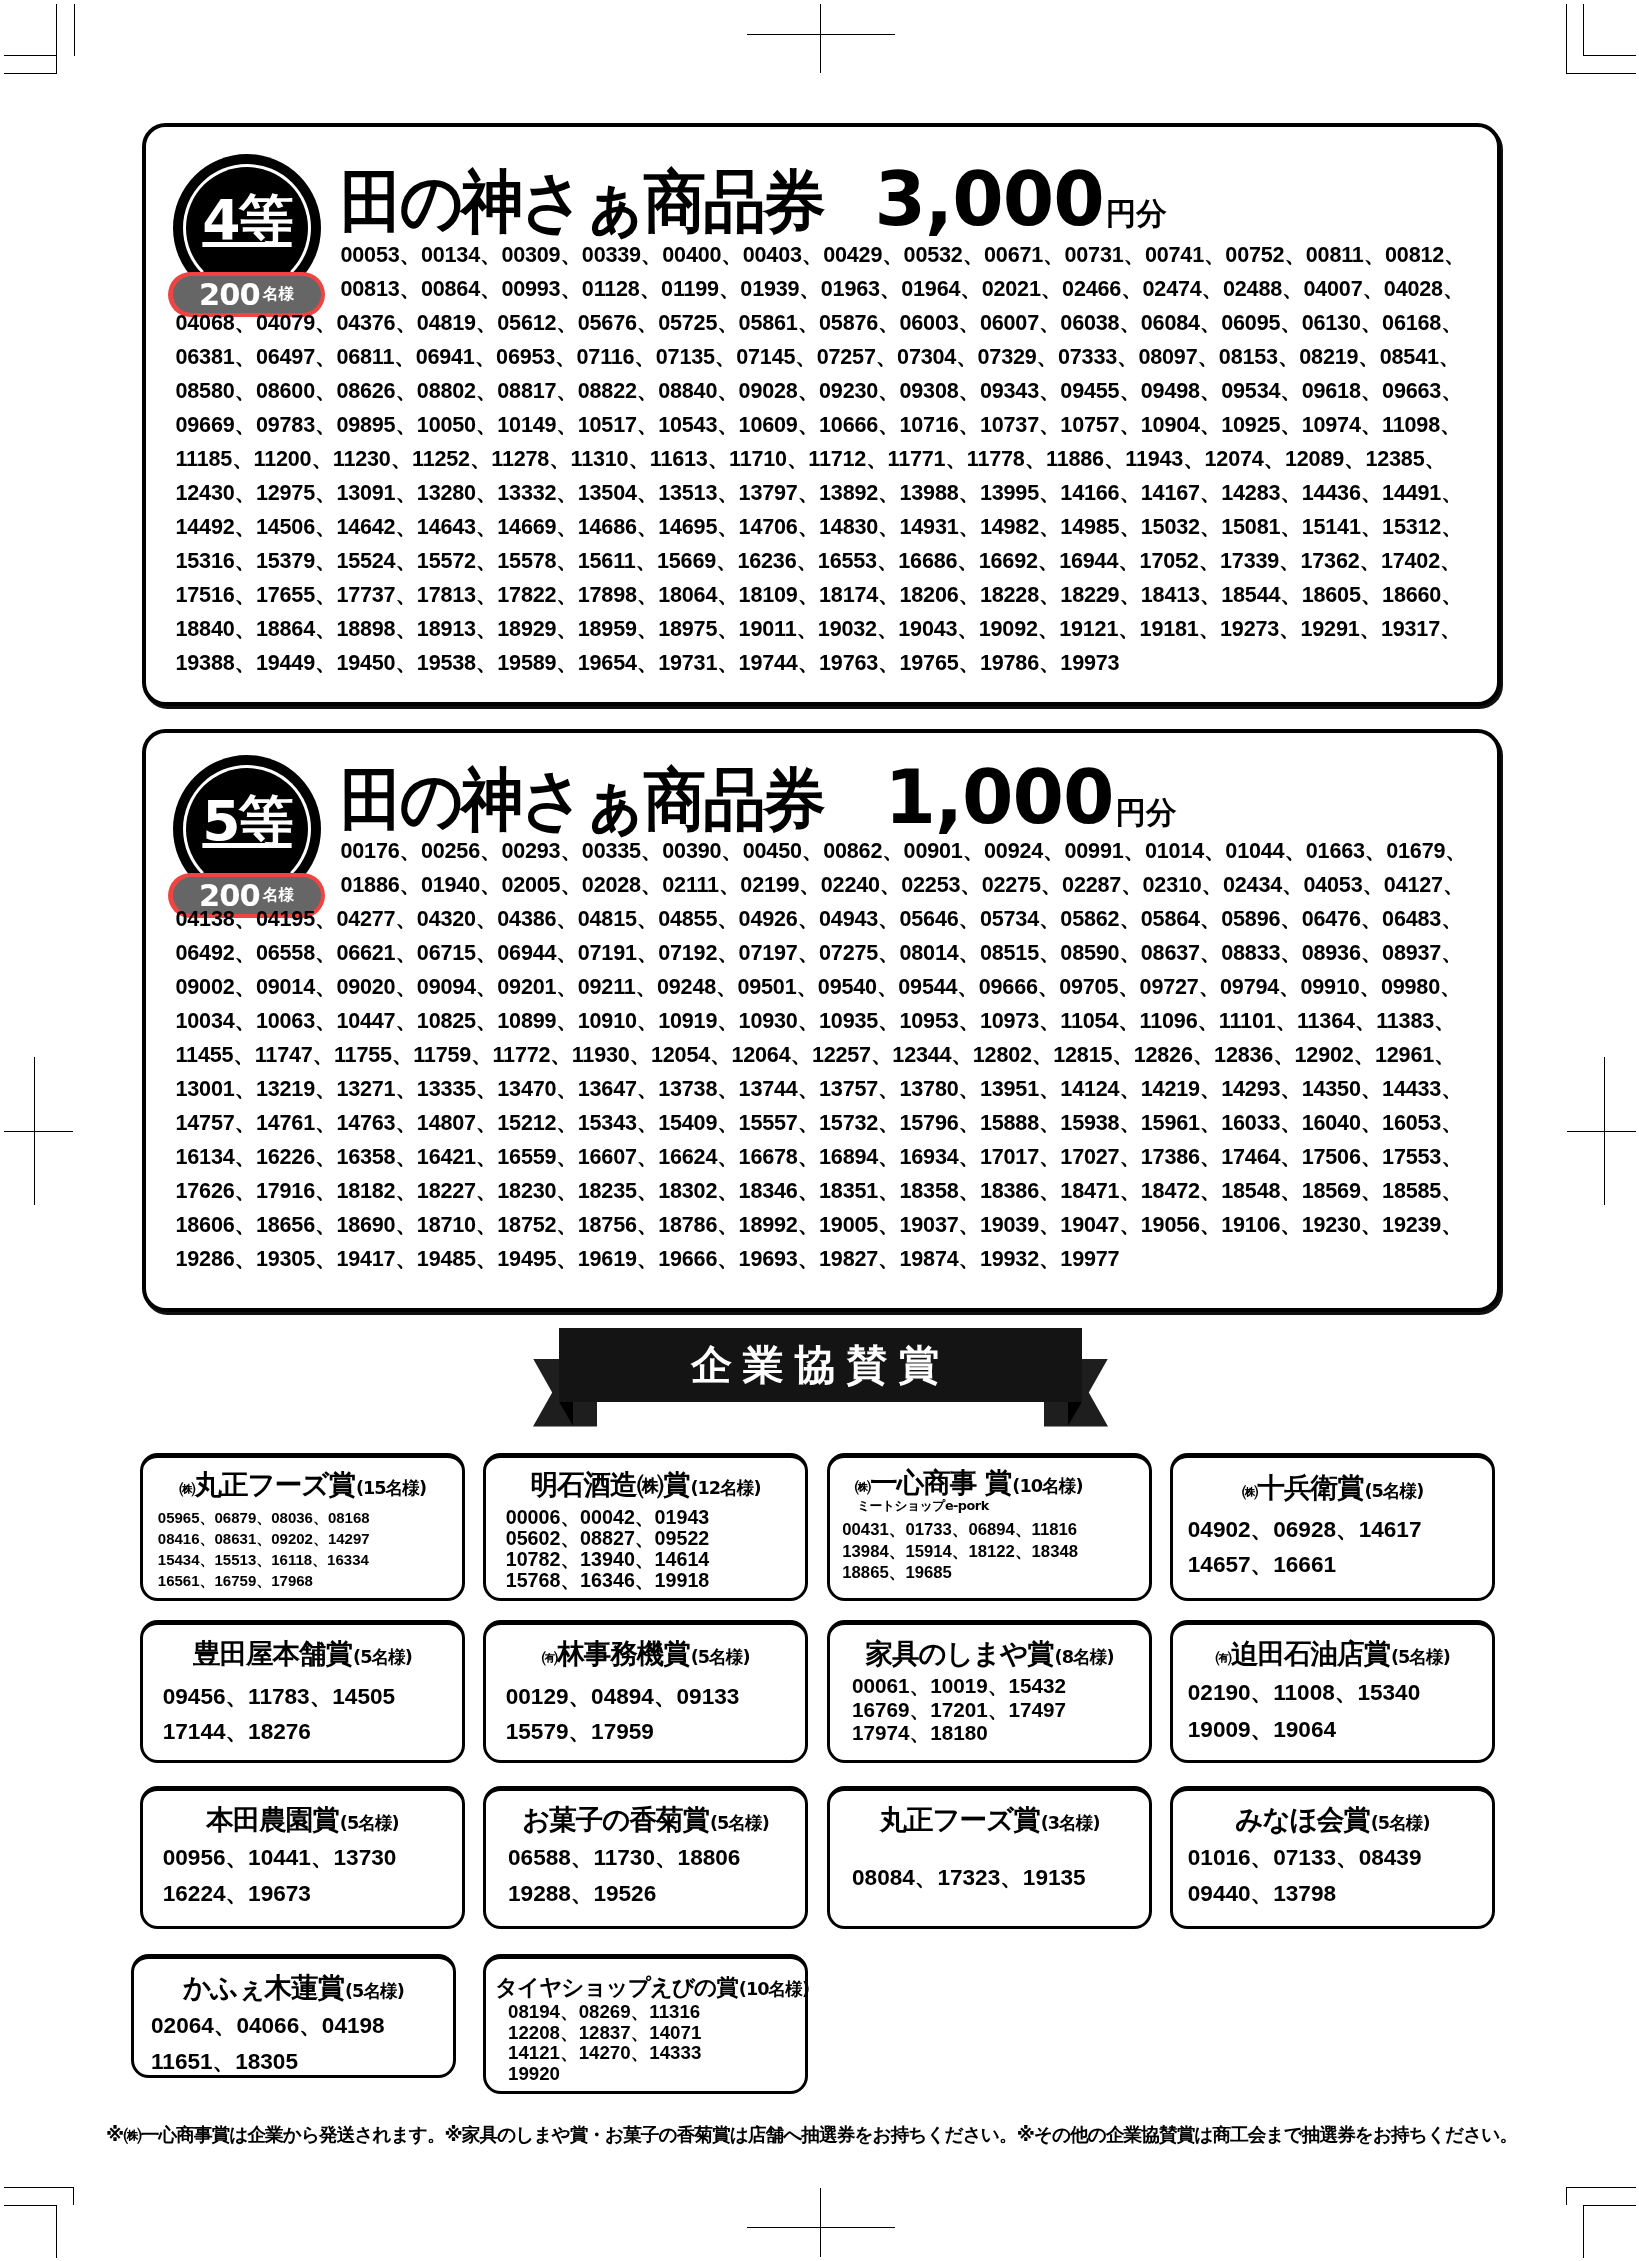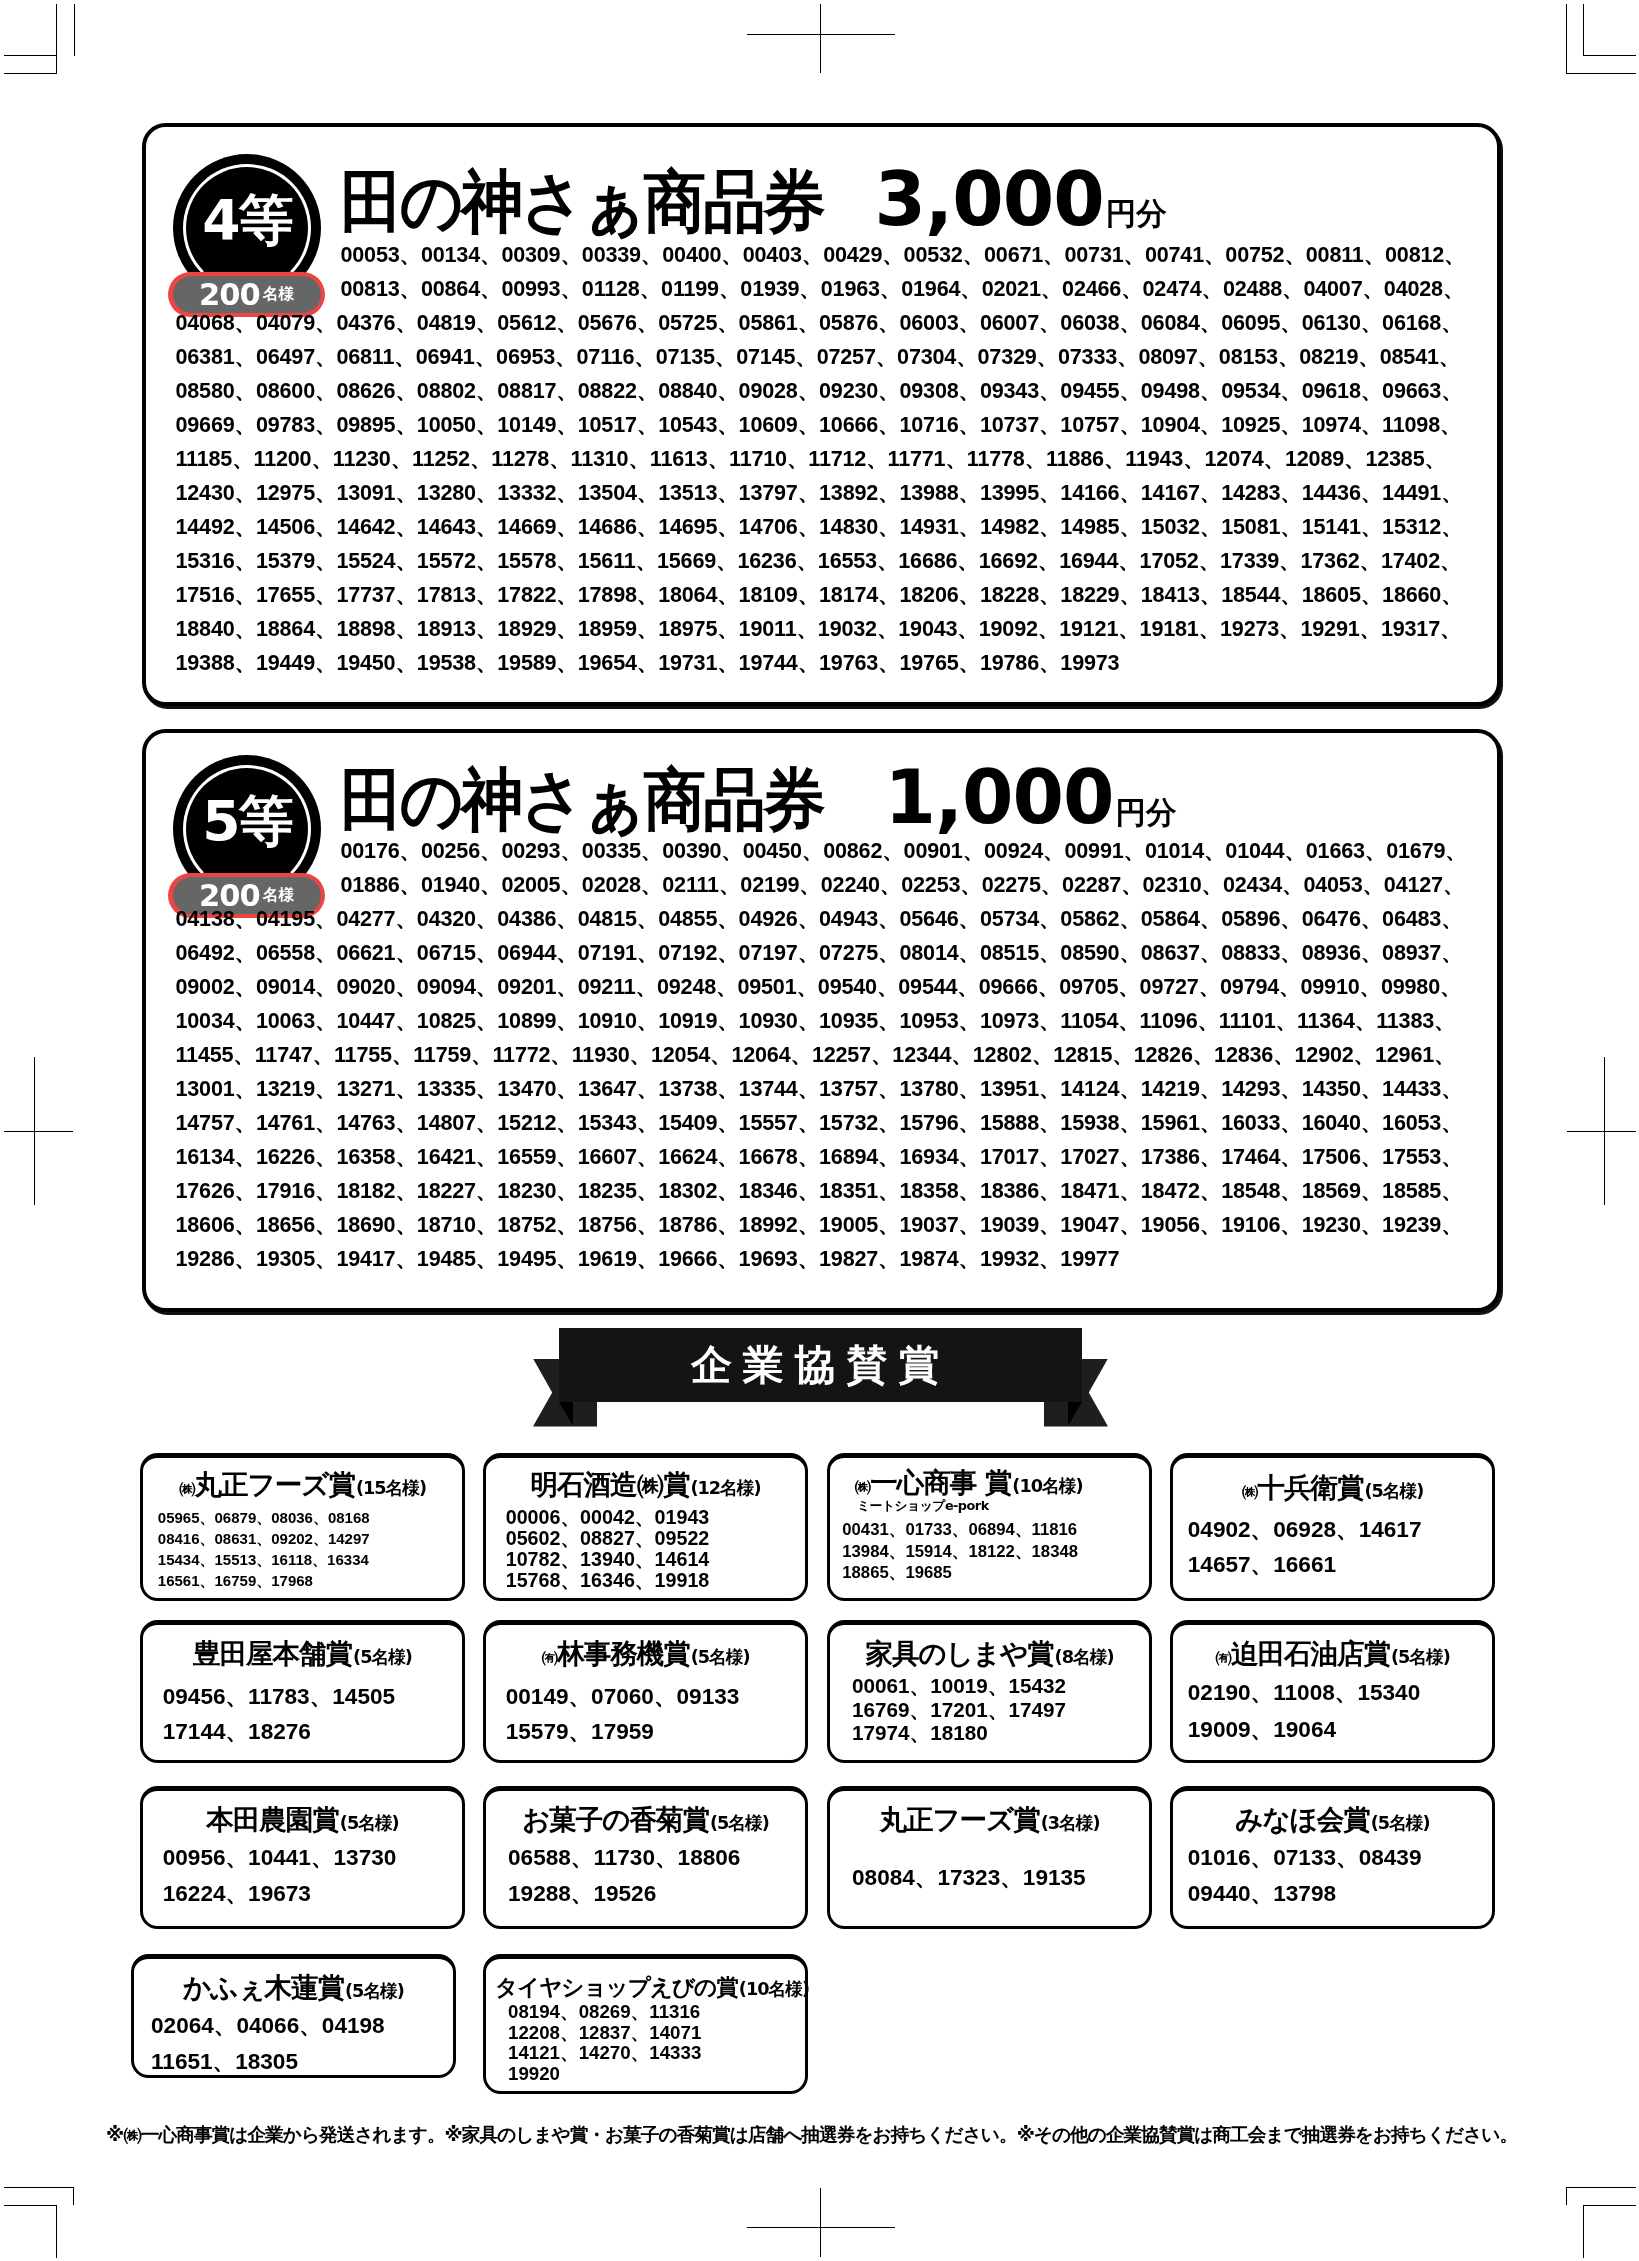--- a/index.html
+++ b/index.html
@@ -21,20 +21,21 @@
     background: #000;
   }
   .badge-ring {
     position: absolute; left: 9.8px; top: 9.8px; width: 128px; height: 128px; border-radius: 50%;
     border: 3.9px solid #fff; border-bottom-color: transparent;
   }
   .badge-rank {
     position: absolute; left: 0; top: 39px; width: 148px; text-align: center;
     color: #fff; font-weight: 900; font-size: 55px; line-height: 1; letter-spacing: -2px;
     font-family: "DejaVu Sans", sans-serif;
+    text-decoration: underline;
   }
   .badge-count {
     position: absolute; left: -4.9px; top: 118px; width: 157px; height: 45px;
     border-radius: 22.6px; background: #ef4444; padding: 4.4px;
   }
   .badge-count-inner {
     width: 100%; height: 100%; border-radius: 18.7px; background: #666;
     color: #fff; font-weight: 900; display: flex; align-items: center; justify-content: center;
     font-family: "DejaVu Sans", sans-serif;
   }
@@ -265,21 +266,21 @@
     <span class="line">09456、11783、14505</span>
     <span class="line">17144、18276</span>
   </div>
 </div>
 
 <div class="sponsor-card" style="left:483px;top:1620px;height:143px;">
   <div class="sponsor-name" style="top:10.8px;">
     <span class="corp">㈲</span><span class="main">林事務機賞</span><span class="count">(5名様)</span>
   </div>
   <div class="sponsor-numbers" style="top:54px;font-size:22.6px;line-height:35px;left:19.7px;">
-    <span class="line">00149、07060、09133</span>
+    <span class="line">00129、04894、09133</span>
     <span class="line">15579、17959</span>
   </div>
 </div>
 
 <div class="sponsor-card" style="left:827px;top:1620px;height:143px;">
   <div class="sponsor-name" style="top:10.8px;">
     <span class="main">家具のしまや賞</span><span class="count">(8名様)</span>
   </div>
   <div class="sponsor-numbers" style="top:49px;font-size:20.7px;line-height:23.6px;left:22px;">
     <span class="line">00061、10019、15432</span>

